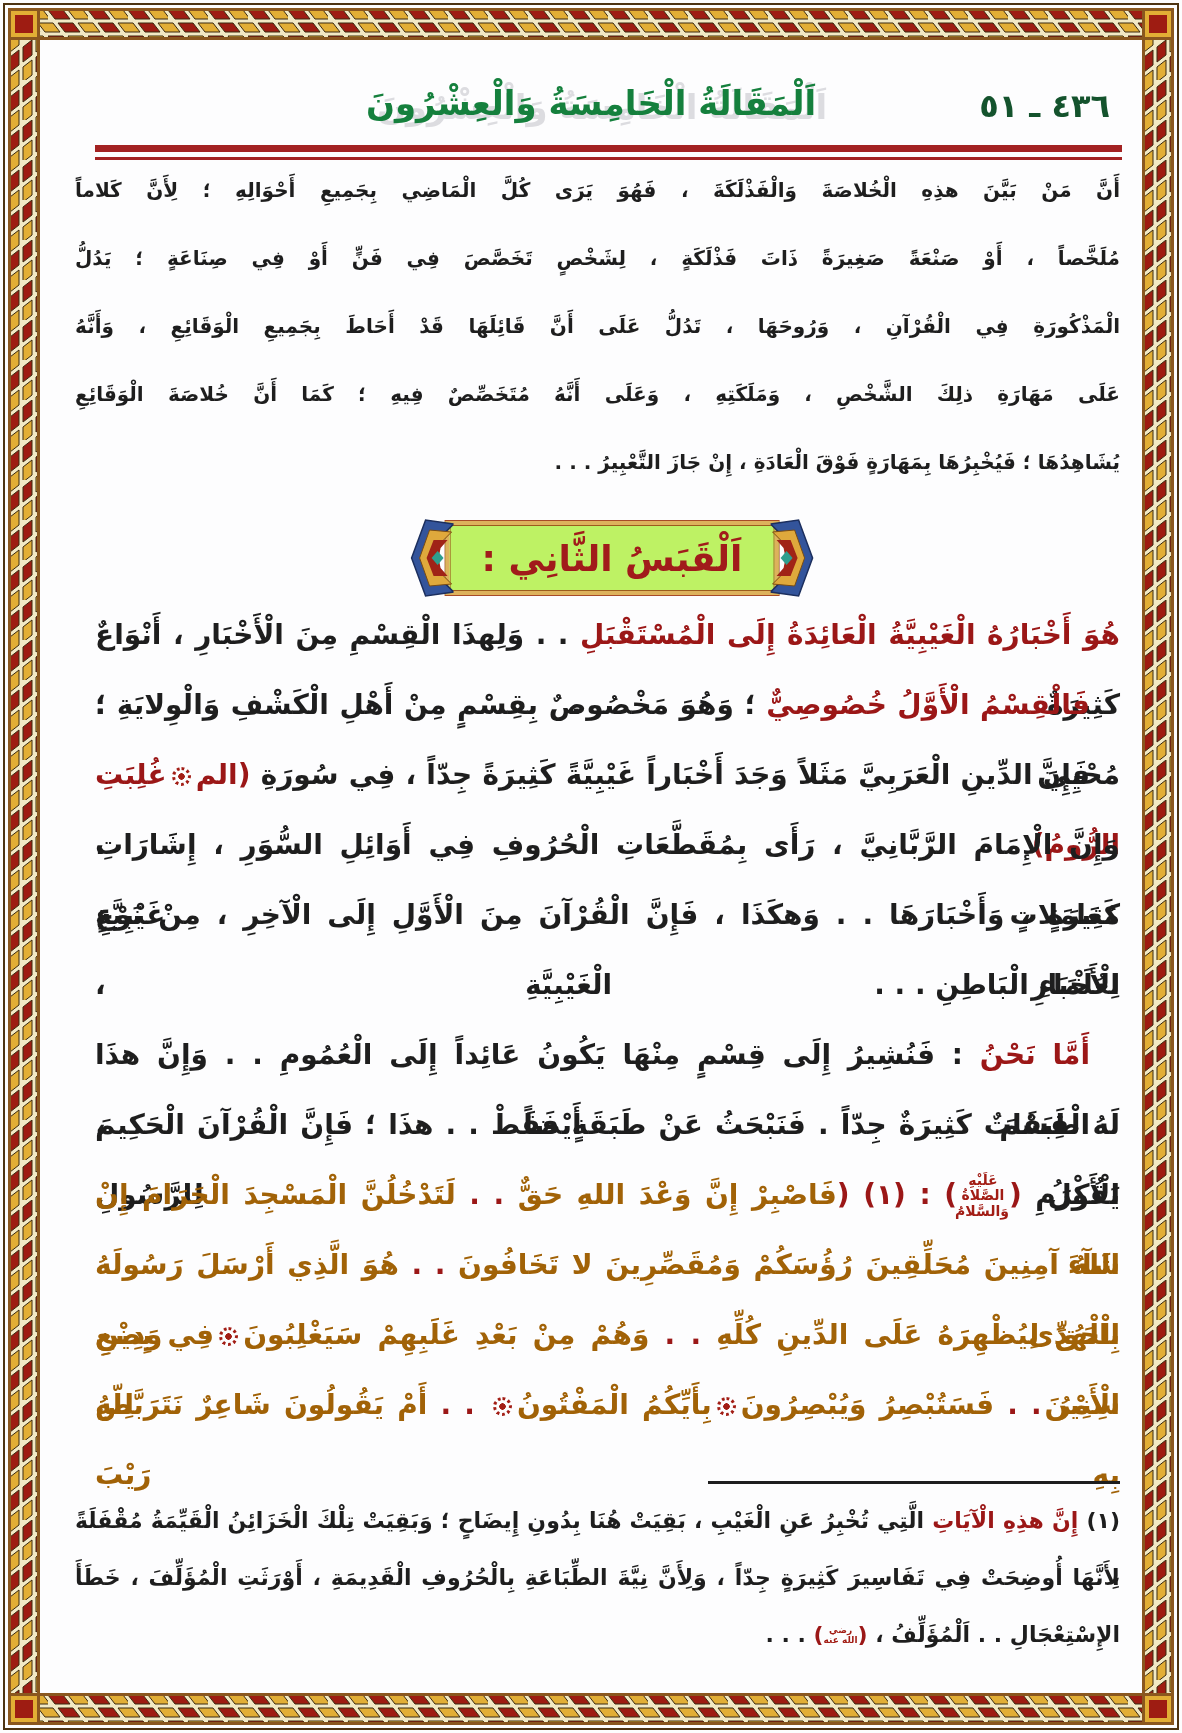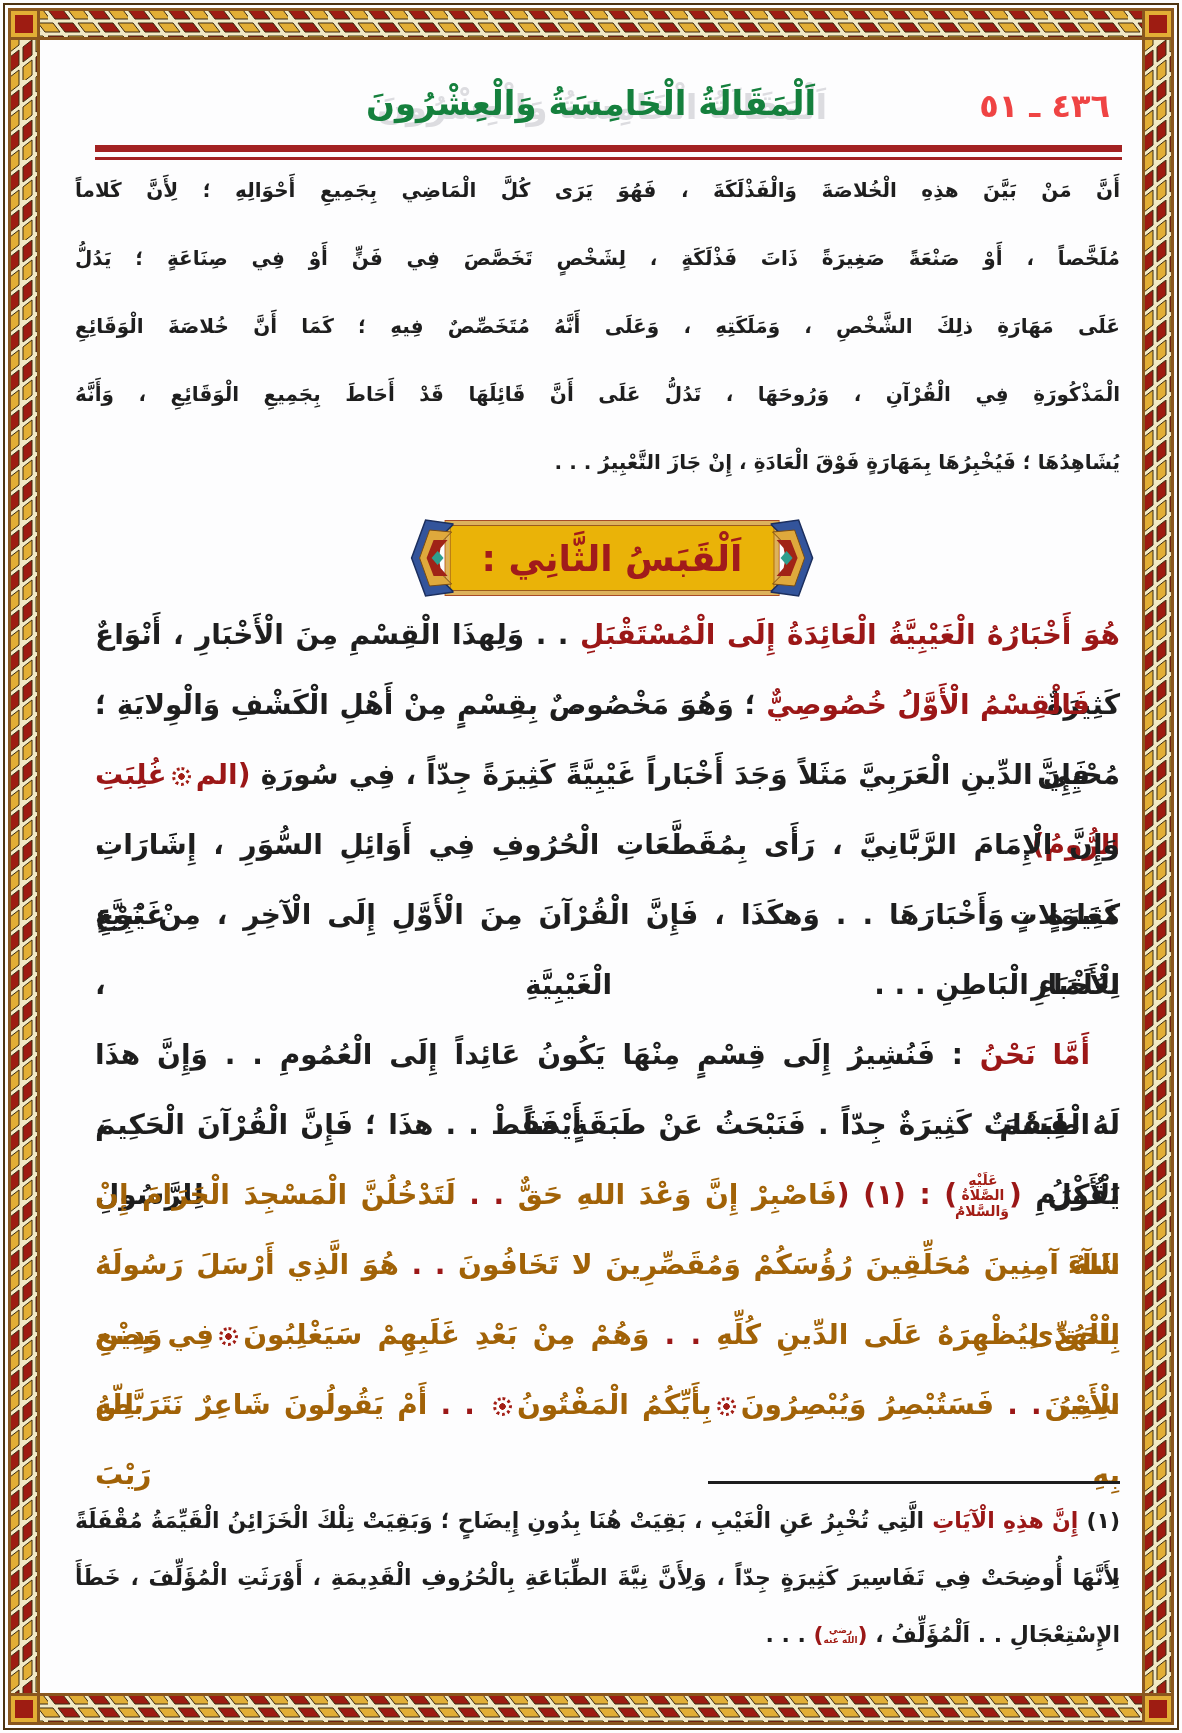--- a/index.html
+++ b/index.html
@@ -23,21 +23,21 @@
 
   
   .title{
     position:absolute;top:68px;left:0;right:0;height:70px;line-height:70px;
     text-align:center;font-size:34px;font-weight:700;color:#15803d;
     text-shadow:11px 4px 0 #dcdce0;
     direction:rtl;
   }
   .page-number{
     position:absolute;top:76px;right:72px;height:60px;line-height:60px;
-    font-size:32px;font-weight:700;color:#ef4444;direction:rtl;
+    font-size:32px;font-weight:700;color:#14532d;direction:rtl;
   }
   .header-rule{
     position:absolute;top:145px;left:95px;width:1027px;height:5px;
     border-top:7px solid #a32222;border-bottom:3px solid #a32222;
   }
 
   
   .block{position:absolute;left:75px;right:62px;direction:rtl;color:#1e1e1e;font-weight:700;}
   #block1{top:156px;font-size:20px;}
   #block2{top:600px;font-size:28px;margin-left:20px;}
@@ -63,21 +63,21 @@
     white-space:normal;
   }
   #footnote .seal{width:34px;font-size:9px;}
 
   
   .divider{
     position:absolute;top:518px;left:612px;transform:translateX(-50%);
     display:flex;align-items:center;z-index:2;
   }
   .divider-box{
-    background:#eab308;height:66px;padding:0 32px;display:flex;align-items:center;
+    background:#bef264;height:66px;padding:0 32px;display:flex;align-items:center;
     border:4px solid #ddb25c;
     box-shadow:inset 0 0 0 1px #9c5b1d,0 0 0 1px #a84b28;
     margin:0 -8px;z-index:1;
   }
   .divider-label{
     font-size:36px;font-weight:700;color:#a11b1b;direction:rtl;white-space:nowrap;
   }
   .divider-orn{z-index:2;line-height:0;}
   .footnote-sep{position:absolute;top:1481px;right:62px;width:412px;border-top:3px solid #1e1e1e;}
 </style>
@@ -159,22 +159,22 @@
 <div class="corner c-bl"></div>
 <div class="corner c-br"></div>
 
 <div class="title">اَلْمَقَالَةُ الْخَامِسَةُ وَالْعِشْرُونَ</div>
 <div class="page-number">٤٣٦ ـ ٥١</div>
 <div class="header-rule"></div>
 
 <div id="block1" class="block">
     <div class="line"><span class="k">أَنَّ مَنْ بَيَّنَ هذِهِ الْخُلاصَةَ وَالْفَذْلَكَةَ ، فَهُوَ يَرَى كُلَّ الْمَاضِي بِجَمِيعِ أَحْوَالِهِ ؛ لِأَنَّ كَلاماً</span></div>
     <div class="line"><span class="k">مُلَخَّصاً ، أَوْ صَنْعَةً صَغِيرَةً ذَاتَ فَذْلَكَةٍ ، لِشَخْصٍ تَخَصَّصَ فِي فَنٍّ أَوْ فِي صِنَاعَةٍ ؛ يَدُلُّ</span></div>
+    <div class="line"><span class="k">الْمَذْكُورَةِ فِي الْقُرْآنِ ، وَرُوحَهَا ، تَدُلُّ عَلَى أَنَّ قَائِلَهَا قَدْ أَحَاطَ بِجَمِيعِ الْوَقَائِعِ ، وَأَنَّهُ</span></div>
     <div class="line"><span class="k">عَلَى مَهَارَةِ ذلِكَ الشَّخْصِ ، وَمَلَكَتِهِ ، وَعَلَى أَنَّهُ مُتَخَصِّصٌ فِيهِ ؛ كَمَا أَنَّ خُلاصَةَ الْوَقَائِعِ</span></div>
-    <div class="line"><span class="k">الْمَذْكُورَةِ فِي الْقُرْآنِ ، وَرُوحَهَا ، تَدُلُّ عَلَى أَنَّ قَائِلَهَا قَدْ أَحَاطَ بِجَمِيعِ الْوَقَائِعِ ، وَأَنَّهُ</span></div>
     <div class="line partial"><span class="k">يُشَاهِدُهَا ؛ فَيُخْبِرُهَا بِمَهَارَةٍ فَوْقَ الْعَادَةِ ، إِنْ جَازَ التَّعْبِيرُ . . .</span></div>
   </div>
 
 <div class="divider">
   <span class="divider-orn">
     <svg width="44" height="80" viewBox="0 0 44 80">
       <polygon points="44,6 16,2 2,40 16,78 44,74 28,58 22,40 28,22" fill="#33549b" stroke="#1c2f5e" stroke-width="1.5"></polygon>
       <polygon points="42,14 20,12 10,40 20,68 42,66 30,54 26,40 30,26" fill="#dfa93c" stroke="#7a4c12" stroke-width="1"></polygon>
       <polygon points="38,22 24,22 17,40 24,58 38,58 31,50 29,40 31,30" fill="#a02317"></polygon>
       <polygon points="28,33 34,40 28,47 22,40" fill="#2e9e8e"></polygon>

